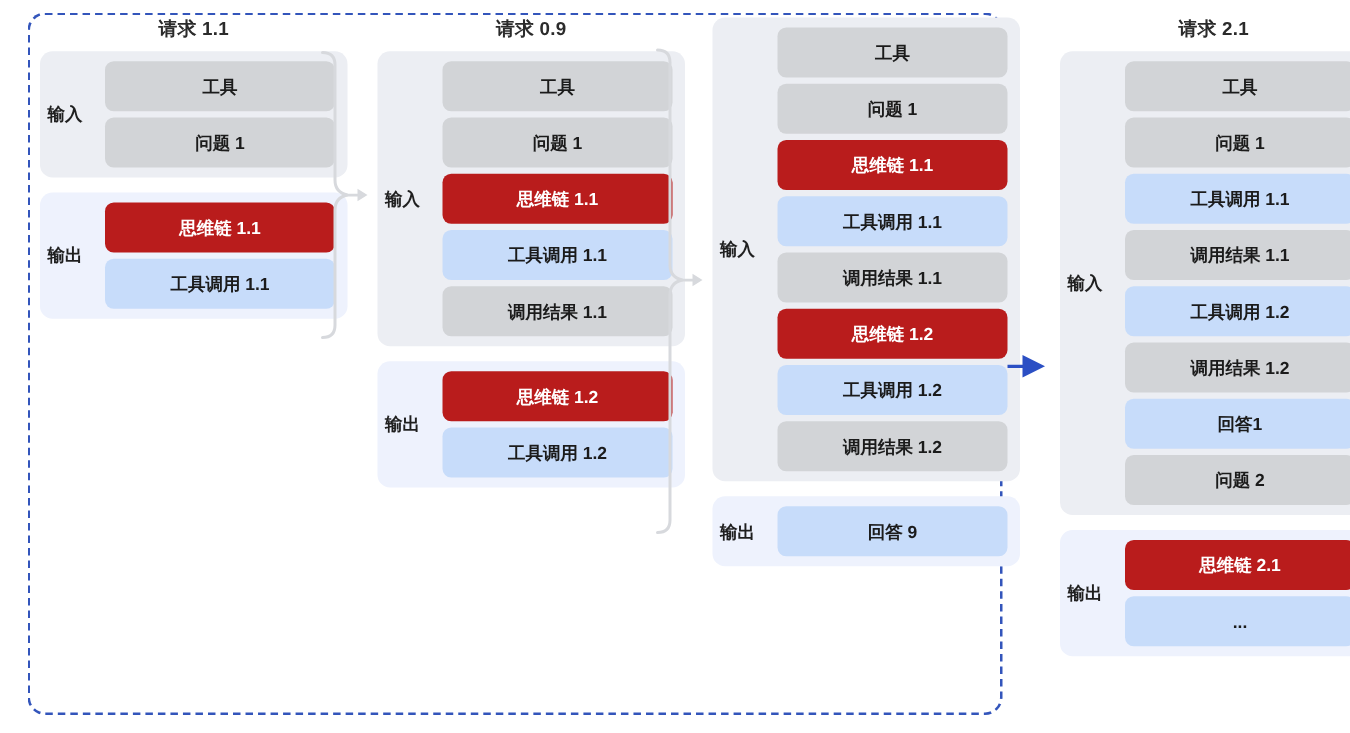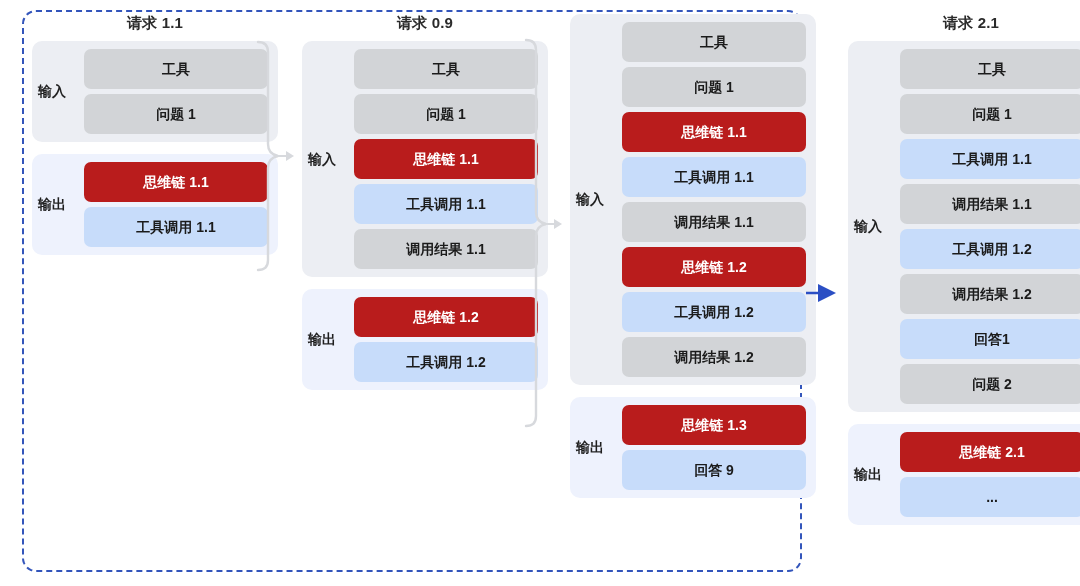--- a/index.html
+++ b/index.html
@@ -172,21 +172,20 @@
       <div class="pill gray">调用结果 1.1</div>
       <div class="pill blue">思维链 1.2</div>
       <div class="pill lblue">工具调用 1.2</div>
       <div class="pill gray">调用结果 1.2</div>
     </div>
   </div>
 
   <div class="group output-group">
     <div class="group-label">输出</div>
     <div class="pill-stack">
-      <div class="pill blue">思维链 1.3</div>
       <div class="pill lblue">回答 9</div>
     </div>
   </div>
 </div>
 
 <div class="column" id="column-req21">
   <div class="col-title">请求 2.1</div>
 
   <div class="group input-group">
     <div class="group-label">输入</div>

